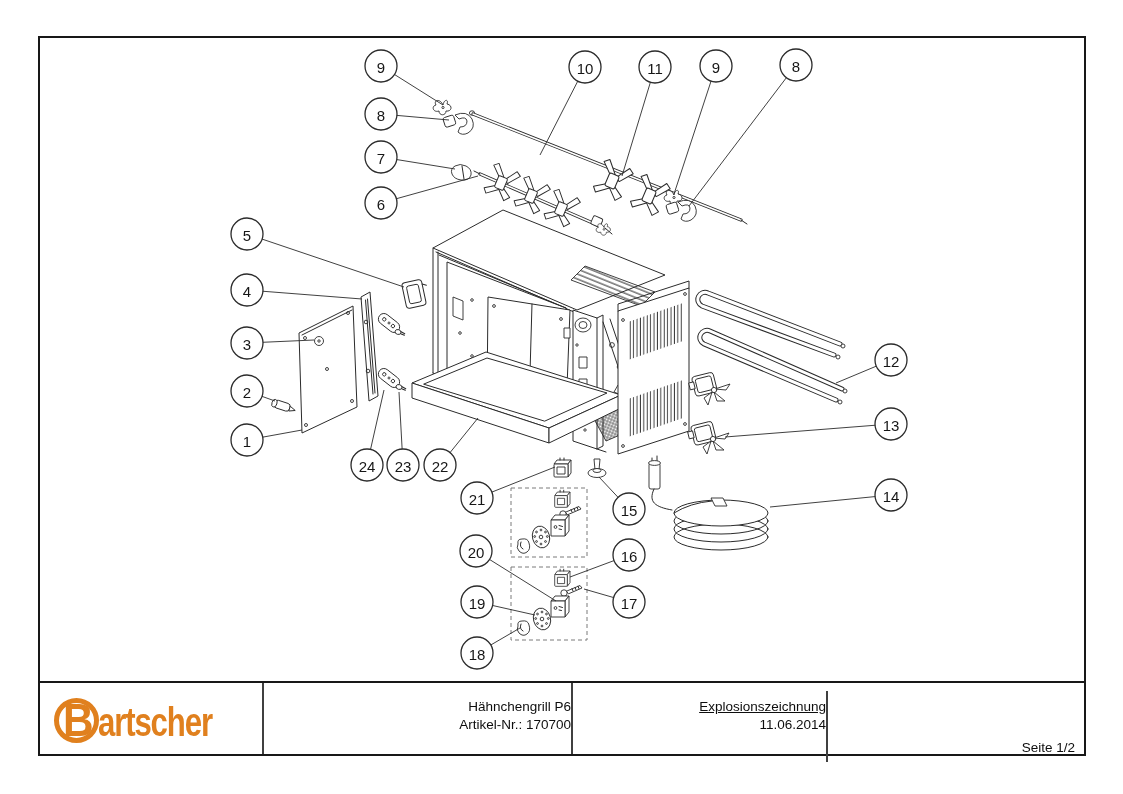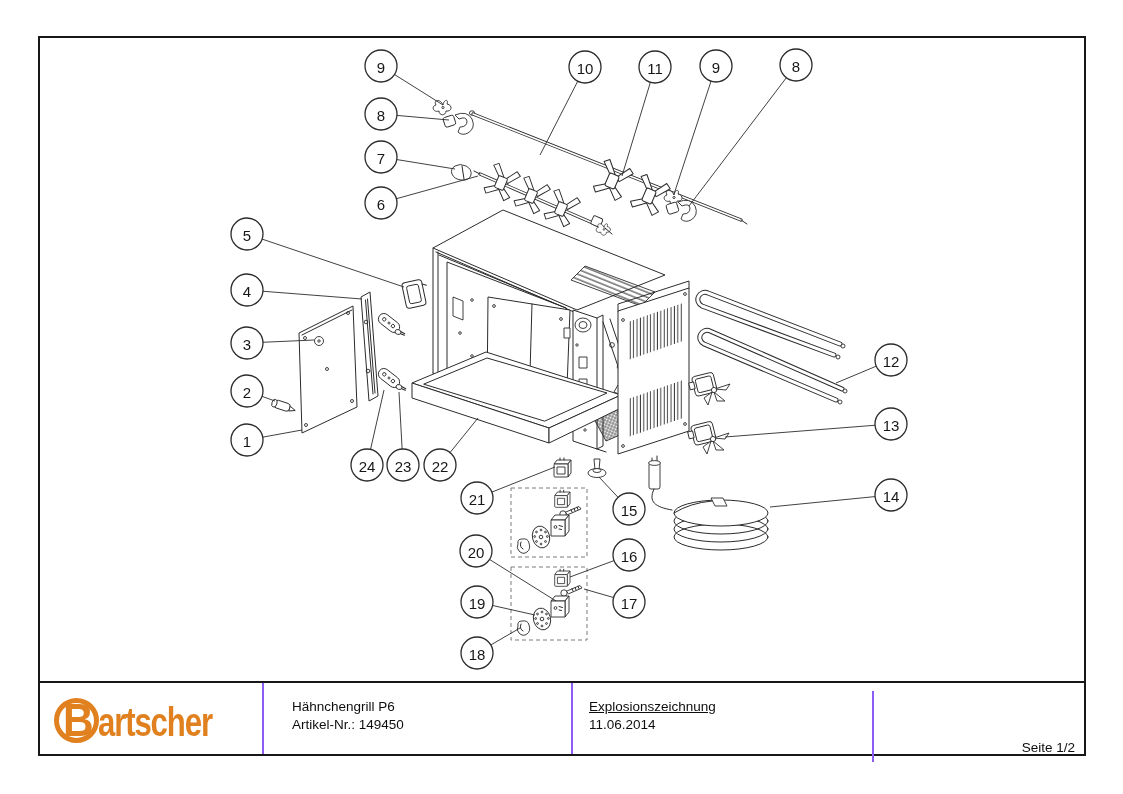--- a/index.html
+++ b/index.html
@@ -31,24 +31,24 @@
     text-anchor:middle; dominant-baseline:central;
   }
 
   
   .titleblock {
     position:absolute; left:38px; top:681px; width:1048px; height:75px;
     box-sizing:border-box; border:2px solid #181818; background:#fff;
     display:flex; flex-direction:row;
   }
   .tb-cell { box-sizing:border-box; height:100%; position:relative; }
-  .tb-cell + .tb-cell { border-left:2px solid #8b5cf6; }
+  .tb-cell + .tb-cell { border-left:2px solid #404040;text-align:right; }
   .tb-brand   { width:222px; }
   .tb-product { width:309px; padding:15px 0 0 28px; }
-  .tb-doc     { width:301px; padding:15px 0 0 16px; }
+  .tb-doc     { width:255px; padding:15px 0 0 16px; }
   .tb-page    { flex:1;margin-top:8px; }
   .tb-line { font-size:13.5px; line-height:18px; color:#0e0e0e; }
   .tb-underline { text-decoration:underline; }
   .tb-page-label {
     position:absolute; right:9px; bottom:7px; font-size:13.5px; color:#0e0e0e;
   }
 
   
   .brand { position:absolute; left:14px; top:10px; height:54px; width:200px; color:#E0801E; }
   .brand-circle {
@@ -483,21 +483,21 @@
 <div class="titleblock">
   <div class="tb-cell tb-brand">
     <div class="brand">
       <span class="brand-circle"></span>
       <span class="brand-initial">B</span>
       <span class="brand-rest">artscher</span>
     </div>
   </div>
   <div class="tb-cell tb-product">
     <div class="tb-line">Hähnchengrill P6</div>
-    <div class="tb-line">Artikel-Nr.: 149450</div>
+    <div class="tb-line">Artikel-Nr.: 170700</div>
   </div>
   <div class="tb-cell tb-doc">
     <div class="tb-line tb-underline">Explosionszeichnung</div>
     <div class="tb-line">11.06.2014</div>
   </div>
   <div class="tb-cell tb-page">
     <span class="tb-page-label">Seite 1/2</span>
   </div>
 </div>
 

